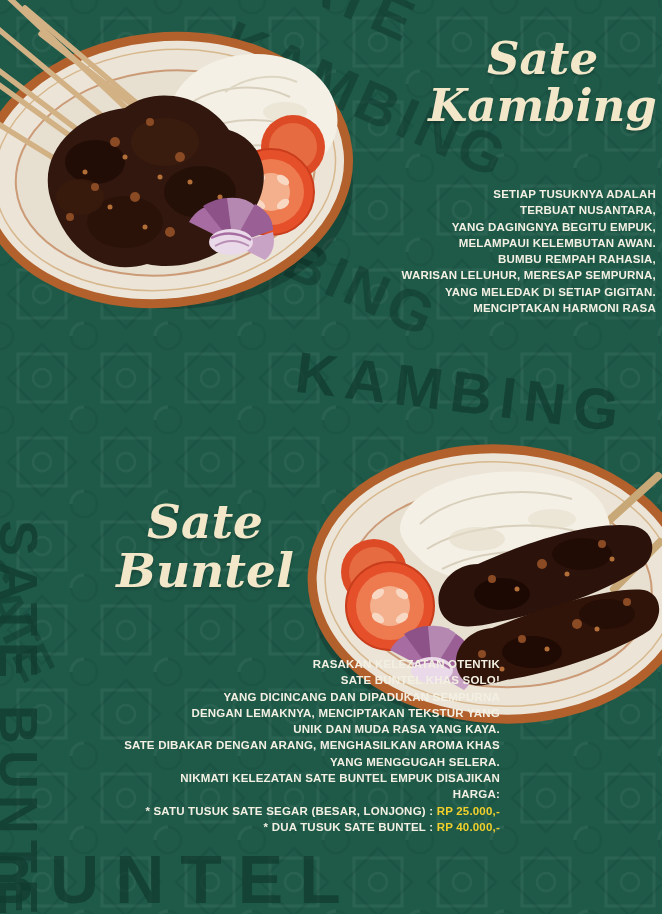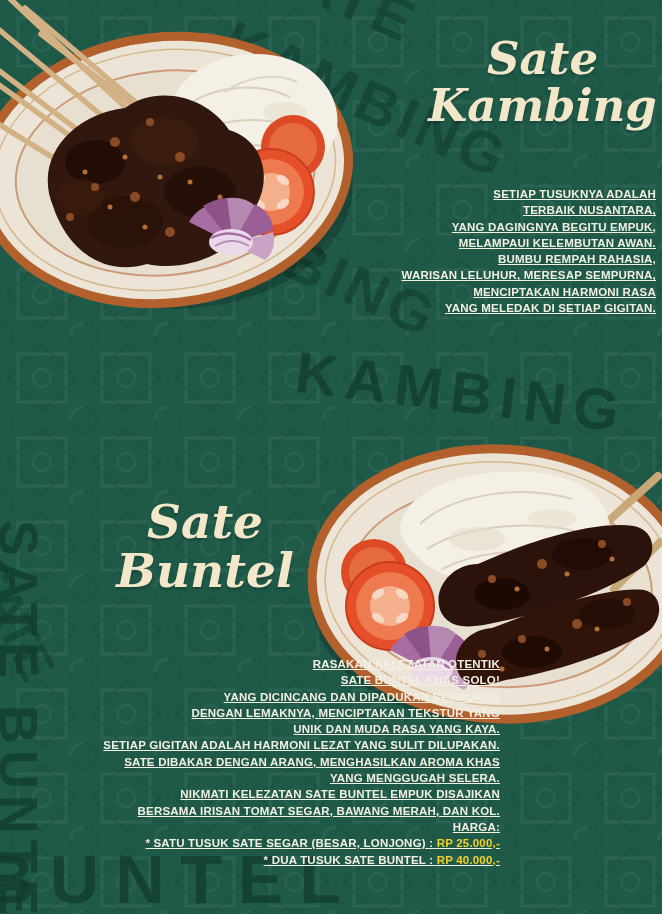--- a/index.html
+++ b/index.html
@@ -35,21 +35,21 @@
     font-family:"DejaVu Serif",serif;font-style:italic;font-weight:bold;
     color:#f2e8c9;text-align:center;line-height:1.04;
     text-shadow:0 2px 3px rgba(0,0,0,.25);
   }
   #title-kambing{left:425px;top:36px;width:235px;font-size:45px;}
   #title-buntel{left:90px;top:498px;width:230px;font-size:47px;}
   
   .desc{
     position:absolute;z-index:3;
     font-weight:bold;color:#f3f0e3;
-    font-size:11.5px;line-height:16.3px;letter-spacing:.2px;text-decoration:underline;
+    font-size:11.5px;line-height:16.3px;letter-spacing:.2px;
   }
   #desc-kambing{top:186px;right:6px;width:430px;text-align:right;}
   #desc-buntel{top:656px;left:55px;width:445px;text-align:right;}
   .price{color:#f2d02b;}
 </style>
 </head>
 <body>
 
 <div id="poster">
 
@@ -226,45 +226,43 @@
     </g>
   </svg>
 
   <div class="title" id="title-kambing">
     <div>Sate</div>
     <div>Kambing</div>
   </div>
 
   <div class="desc" id="desc-kambing">
     <div>SETIAP TUSUKNYA ADALAH</div>
-    <div>TERBAIK NUSANTARA,</div>
+    <div>TERBUAT NUSANTARA,</div>
     <div>YANG DAGINGNYA BEGITU EMPUK,</div>
     <div>MELAMPAUI KELEMBUTAN AWAN.</div>
     <div>BUMBU REMPAH RAHASIA,</div>
     <div>WARISAN LELUHUR, MERESAP SEMPURNA,</div>
+    <div>YANG MELEDAK DI SETIAP GIGITAN.</div>
     <div>MENCIPTAKAN HARMONI RASA</div>
-    <div>YANG MELEDAK DI SETIAP GIGITAN.</div>
   </div>
 
   <div class="title" id="title-buntel">
     <div>Sate</div>
     <div>Buntel</div>
   </div>
 
   <div class="desc" id="desc-buntel">
     <div>RASAKAN KELEZATAN OTENTIK</div>
     <div>SATE BUNTEL KHAS SOLO!</div>
     <div>YANG DICINCANG DAN DIPADUKAN SEMPURNA</div>
     <div>DENGAN LEMAKNYA, MENCIPTAKAN TEKSTUR YANG</div>
     <div>UNIK DAN MUDA RASA YANG KAYA.</div>
-    <div>SETIAP GIGITAN ADALAH HARMONI LEZAT YANG SULIT DILUPAKAN.</div>
     <div>SATE DIBAKAR DENGAN ARANG, MENGHASILKAN AROMA KHAS</div>
     <div>YANG MENGGUGAH SELERA.</div>
     <div>NIKMATI KELEZATAN SATE BUNTEL EMPUK DISAJIKAN</div>
-    <div>BERSAMA IRISAN TOMAT SEGAR, BAWANG MERAH, DAN KOL.</div>
     <div>HARGA:</div>
     <div>
       <span>* SATU TUSUK SATE SEGAR (BESAR, LONJONG) : </span><span class="price">RP 25.000,-</span>
     </div>
     <div>
       <span>* DUA TUSUK SATE BUNTEL : </span><span class="price">RP 40.000,-</span>
     </div>
   </div>
 
 </div>

